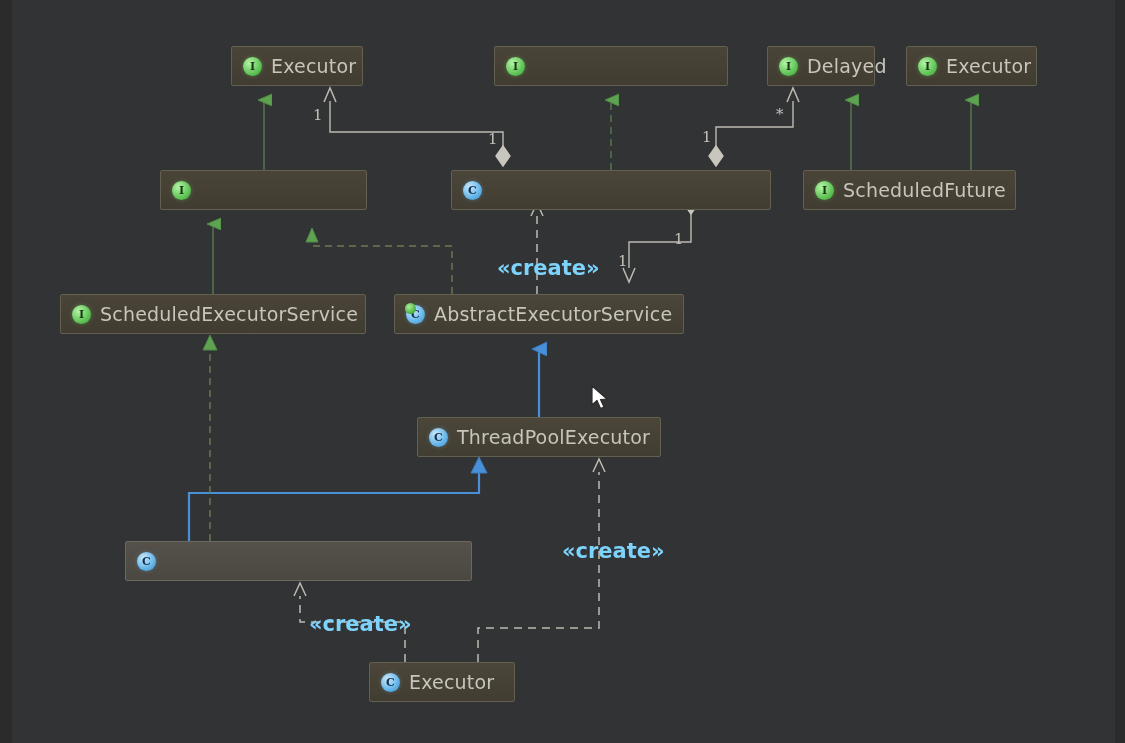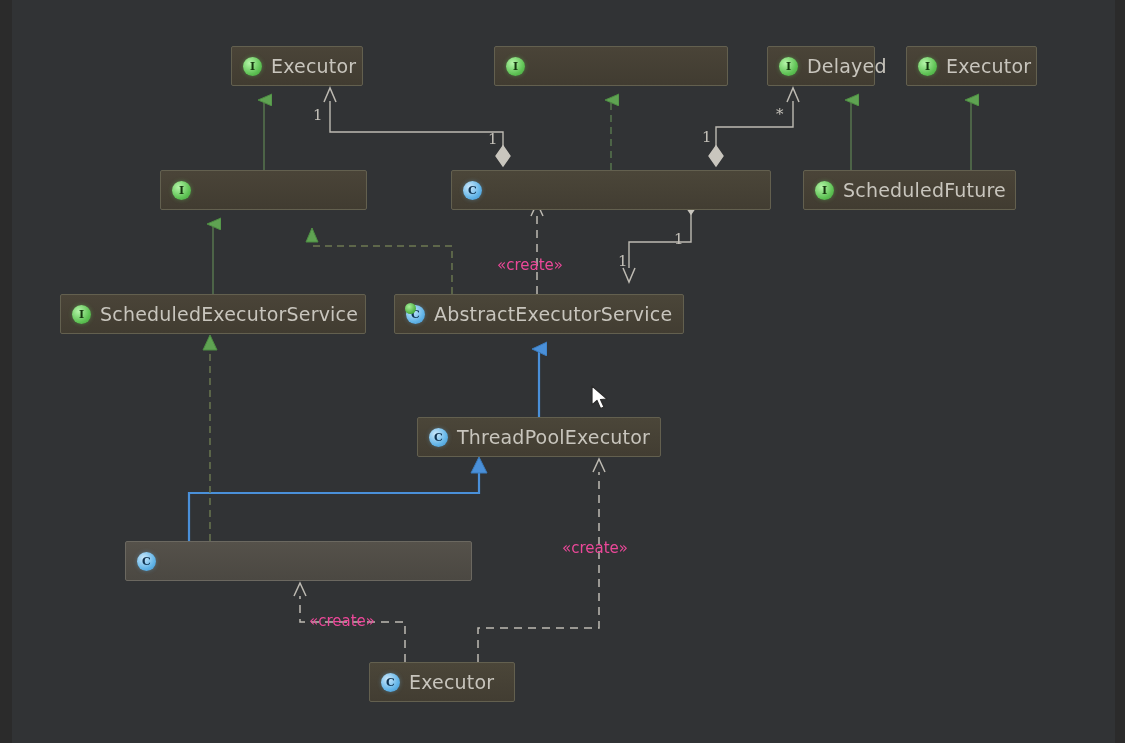--- a/index.html
+++ b/index.html
@@ -99,25 +99,26 @@
     content: "";
     position: absolute;
     left: -1px; top: -2px;
     width: 11px; height: 11px;
     border-radius: 50%;
     background: radial-gradient(circle at 38% 34%, #a8f09a, #49ad3f 70%);
   }
 
   .edge-label {
     position: absolute;
-    color: #ec4899;
-    font-size: 15px;
+    color: #7dd3fc;
+    font-size: 21px;
     font-family: "DejaVu Sans", "Liberation Sans", sans-serif;
     white-space: nowrap;
     pointer-events: none;
+    font-weight: bold;
   }
   .mult {
     position: absolute;
     color: #c4c1b9;
     font-size: 15px;
     font-family: "DejaVu Serif", "Liberation Serif", serif;
     pointer-events: none;
   }
 
   #cursor { position: absolute; pointer-events: none; }

